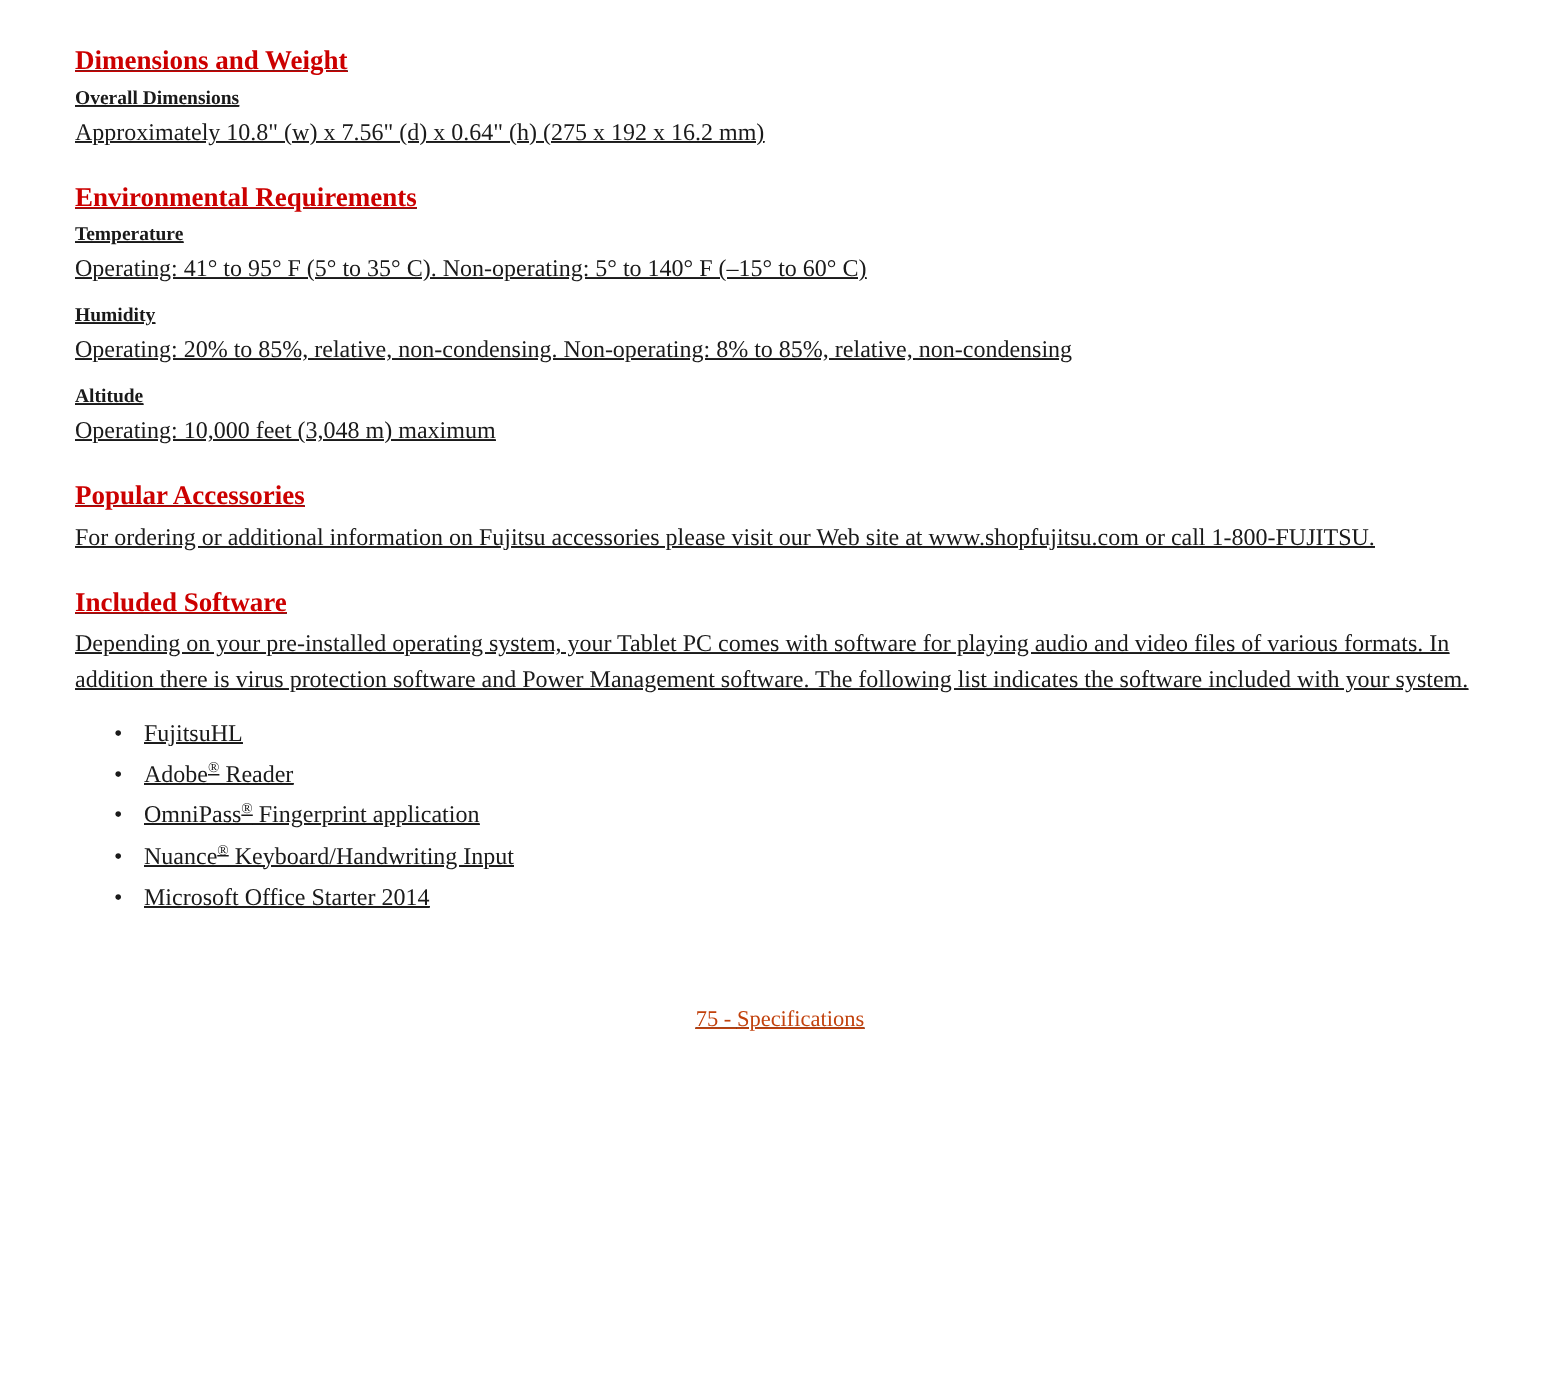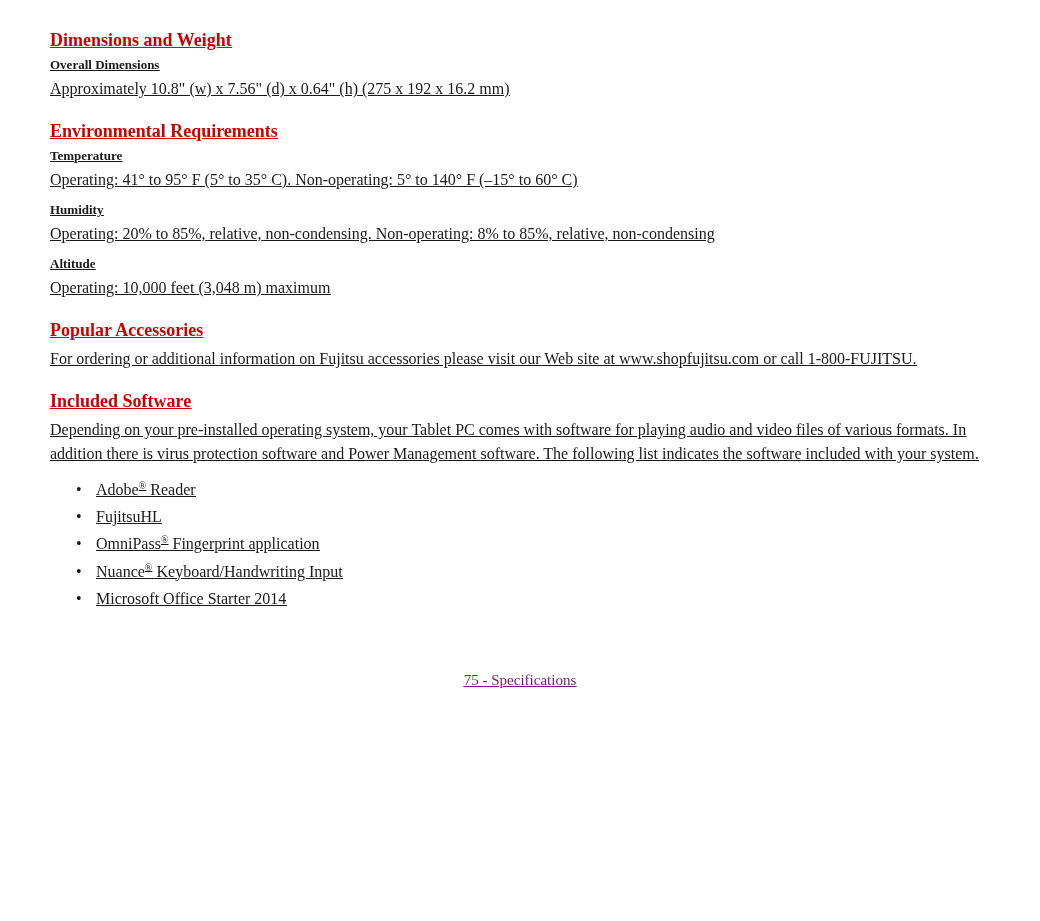--- a/index.html
+++ b/index.html
@@ -57,21 +57,21 @@
       top: 0;
     }
     sup {
       font-size: 10px;
       vertical-align: super;
     }
     .footer {
       text-align: center;
       margin-top: 60px;
       font-size: 15px;
-      color: #701a75;
+      color: #c2410c;
     }
   </style>
 </head>
 <body>
 
 <div class="section-block section-gap">
   <div class="section-heading">Dimensions and Weight</div>
   <div class="sub-heading">Overall Dimensions</div>
   <div class="body-text">Approximately 10.8" (w) x 7.56" (d) x 0.64" (h) (275 x 192 x 16.2 mm)</div>
 </div>
@@ -92,22 +92,22 @@
 <div class="section-block section-gap">
   <div class="section-heading">Popular Accessories</div>
   <div class="body-text">For ordering or additional information on Fujitsu accessories please visit our Web site at www.shopfujitsu.com or call 1-800-FUJITSU.</div>
 </div>
 
 <div class="section-block">
   <div class="section-heading">Included Software</div>
   <div class="body-text">Depending on your pre-installed operating system, your Tablet PC comes with software for playing audio and video files of various formats. In addition there is virus protection software and Power Management software. The following list indicates the software included with your system.</div>
   <ul class="software-list">
 
-  <li>Adobe<sup>®</sup> Reader</li>
-      <li>FujitsuHL</li>
+  <li>FujitsuHL</li>
+      <li>Adobe<sup>®</sup> Reader</li>
       <li>OmniPass<sup>®</sup> Fingerprint application</li>
       <li>Nuance<sup>®</sup> Keyboard/Handwriting Input</li>
       <li>Microsoft Office Starter 2014</li>
     </ul>
 </div>
 
 <div class="footer">
   <span>75</span><span> - </span><span>Specifications</span>
 </div>
 

